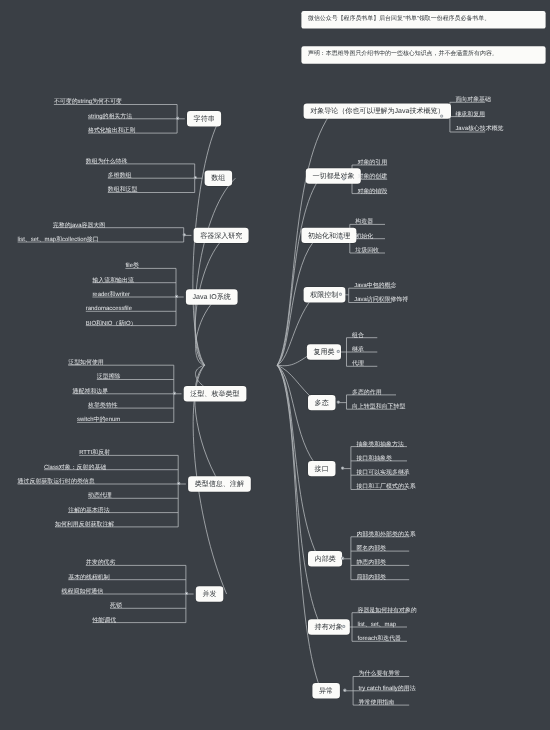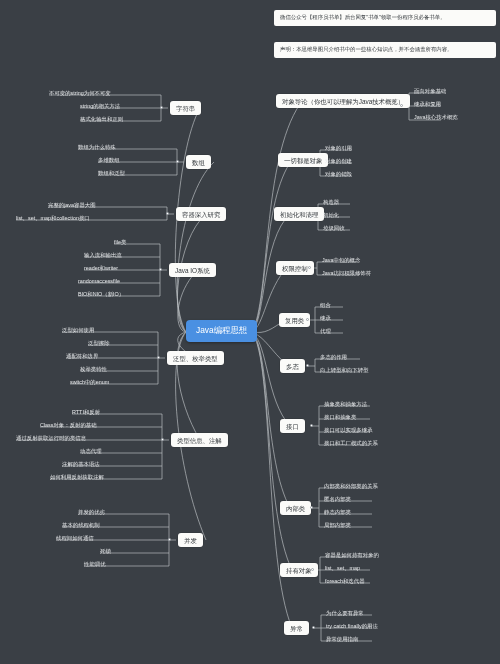--- a/index.html
+++ b/index.html
@@ -117,21 +117,20 @@
       <path d="M160,244 L160,296 M160,244 L114,244 M160,257 L84,257 M160,270 L84,270 M160,283 L78,283 M160,296 L78,296 M160,270 L167,270"></path>
       <path d="M158,332 L158,384 M158,332 L62,332 M158,345 L88,345 M158,358 L66,358 M158,371 L80,371 M158,384 L70,384 M158,358 L165,358"></path>
       <path d="M162,414 L162,479 M162,414 L72,414 M162,427 L40,427 M162,440 L16,440 M162,453 L80,453 M162,466 L62,466 M162,479 L50,479 M162,440 L169,440"></path>
       <path d="M169,514 L169,566 M169,514 L78,514 M169,527 L62,527 M169,540 L56,540 M169,553 L100,553 M169,566 L84,566 M169,540 L176,540"></path>
     </g>
   </svg>
 
   <div class="note" style="left:274px; top:10px; width:222px;">微信公众号【程序员书单】后台回复"书单"领取一份程序员必备书单。</div>
   <div class="note" style="left:274px; top:42px; width:222px;">声明：本思维导图只介绍书中的一些核心知识点，并不会涵盖所有内容。</div>
 
-  <div class="node center" style="left:186px; top:320px;">Java编程思想</div>
 
   <div class="node l2" style="left:276px; top:94px;">对象导论（你也可以理解为Java技术概览）</div>
   <div class="dot" style="left:400px; top:104px;"></div>
   <div class="leaf" style="left:412px; top:88px;">面向对象基础</div>
   <div class="leaf" style="left:412px; top:101px;">继承和复用</div>
   <div class="leaf" style="left:412px; top:114px;">Java核心技术概览</div>
 
   <div class="node l2" style="left:278px; top:153px;">一切都是对象</div>
   <div class="dot" style="left:311px; top:161px;"></div>
   <div class="leaf" style="left:323px; top:145px;">对象的引用</div>

